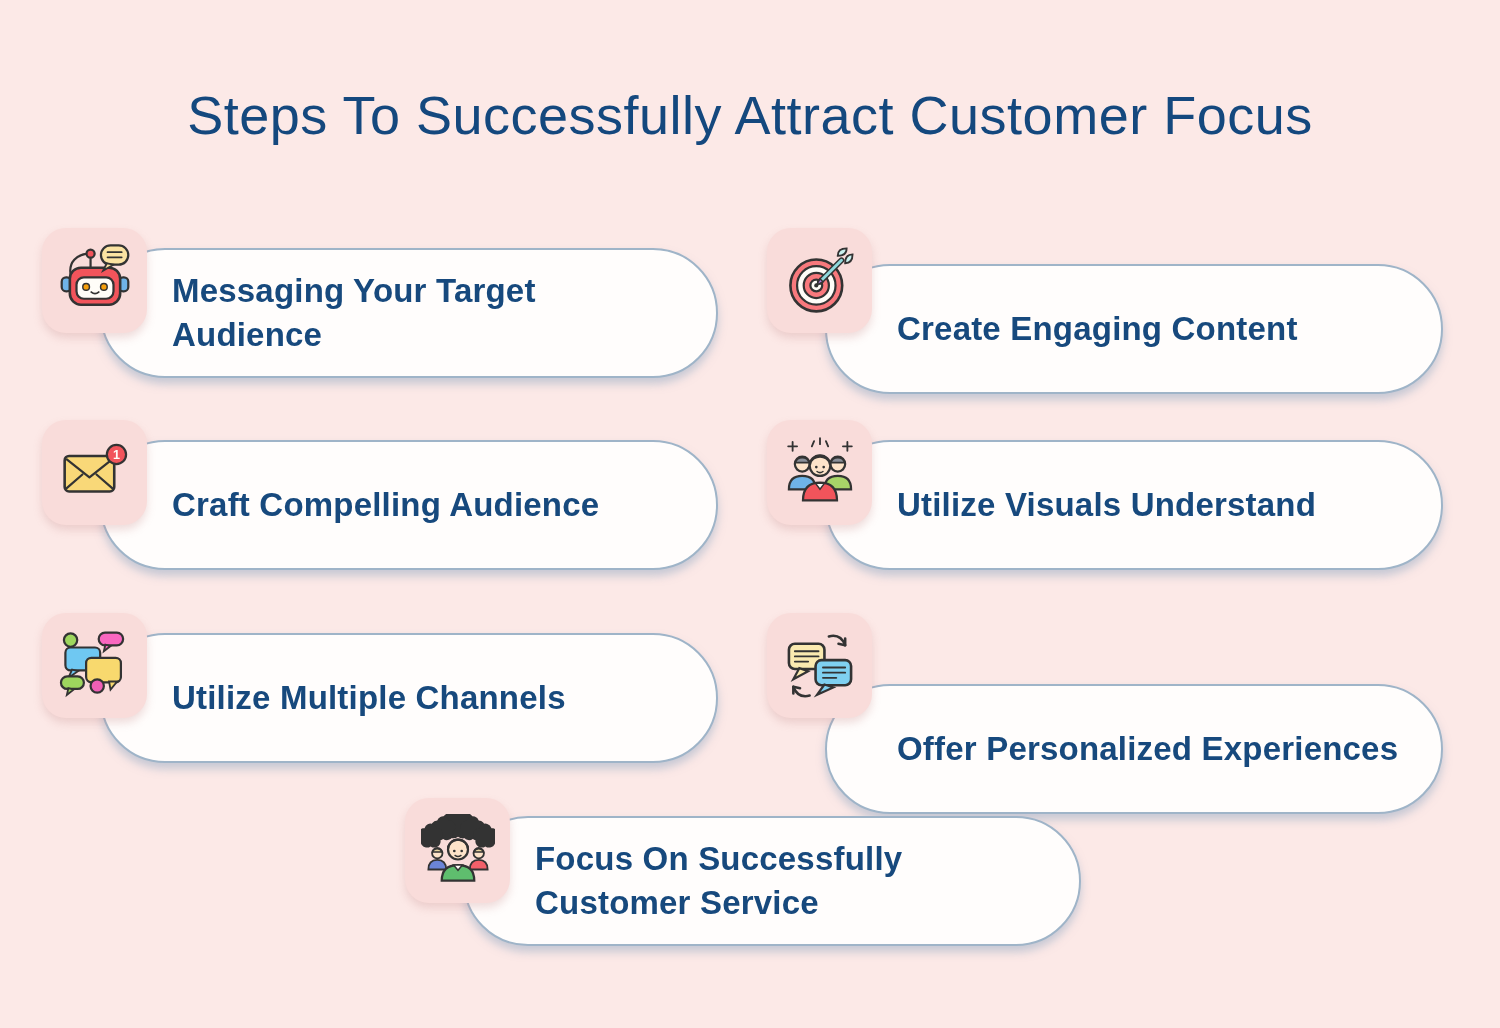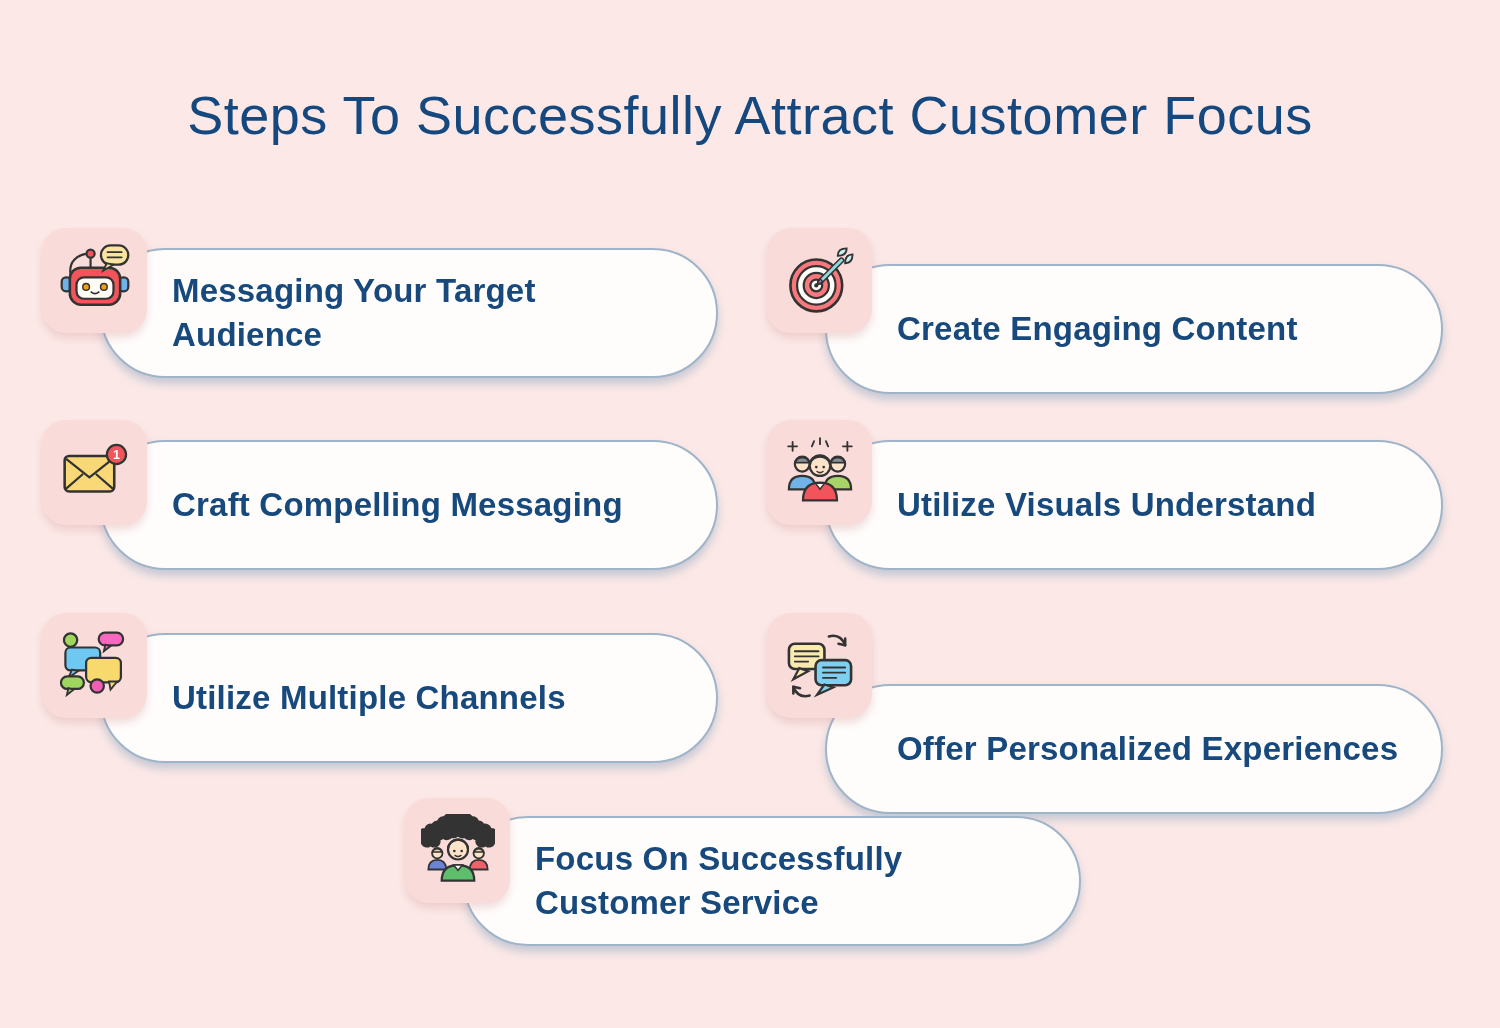--- a/index.html
+++ b/index.html
@@ -76,21 +76,21 @@
       <polygon points="45,56 54,51 50,47" fill="#b07fe0" stroke="#333" stroke-width="2"></polygon>
       <path d="M74 16 q0 -10 12 -10 q0 10 -12 10 Z" fill="#c9f0ee" stroke="#333" stroke-width="2.5"></path>
       <path d="M84 26 q10 0 10 -12 q-10 0 -10 12 Z" fill="#c9f0ee" stroke="#333" stroke-width="2.5"></path>
       <circle cx="32" cy="73" r="2" fill="#fffdf8"></circle>
     </svg>
   </div>
 </div>
 
 <div class="card">
   <div class="pill" style="left:100px;top:440px;">
-    <span class="label">Craft Compelling Messaging</span>
+    <span class="label">Craft Compelling Audience</span>
   </div>
   <div class="tile" style="left:42px;top:420px;">
     <svg viewBox="0 0 100 100">
       <rect x="9" y="27" width="67" height="48" rx="6" fill="#f9d878" stroke="#333" stroke-width="3.5"></rect>
       <path d="M11 31 L42.5 56 L74 31" fill="none" stroke="#333" stroke-width="3" stroke-linejoin="round"></path>
       <path d="M11 71 L33 52" fill="none" stroke="#333" stroke-width="3" stroke-linecap="round"></path>
       <path d="M74 71 L52 52" fill="none" stroke="#333" stroke-width="3" stroke-linecap="round"></path>
       <circle cx="79" cy="25" r="13" fill="#f2545b" stroke="#333" stroke-width="3"></circle>
       <text x="79" y="31" text-anchor="middle" font-size="17" font-weight="bold" fill="#fffdf8" font-family="Liberation Sans, sans-serif">1</text>
     </svg>

